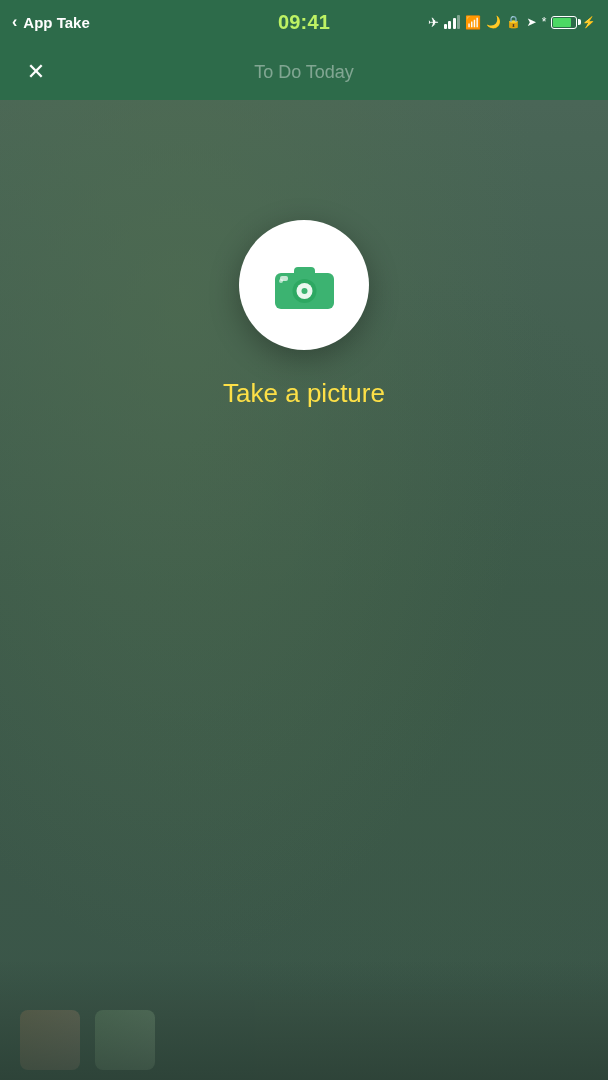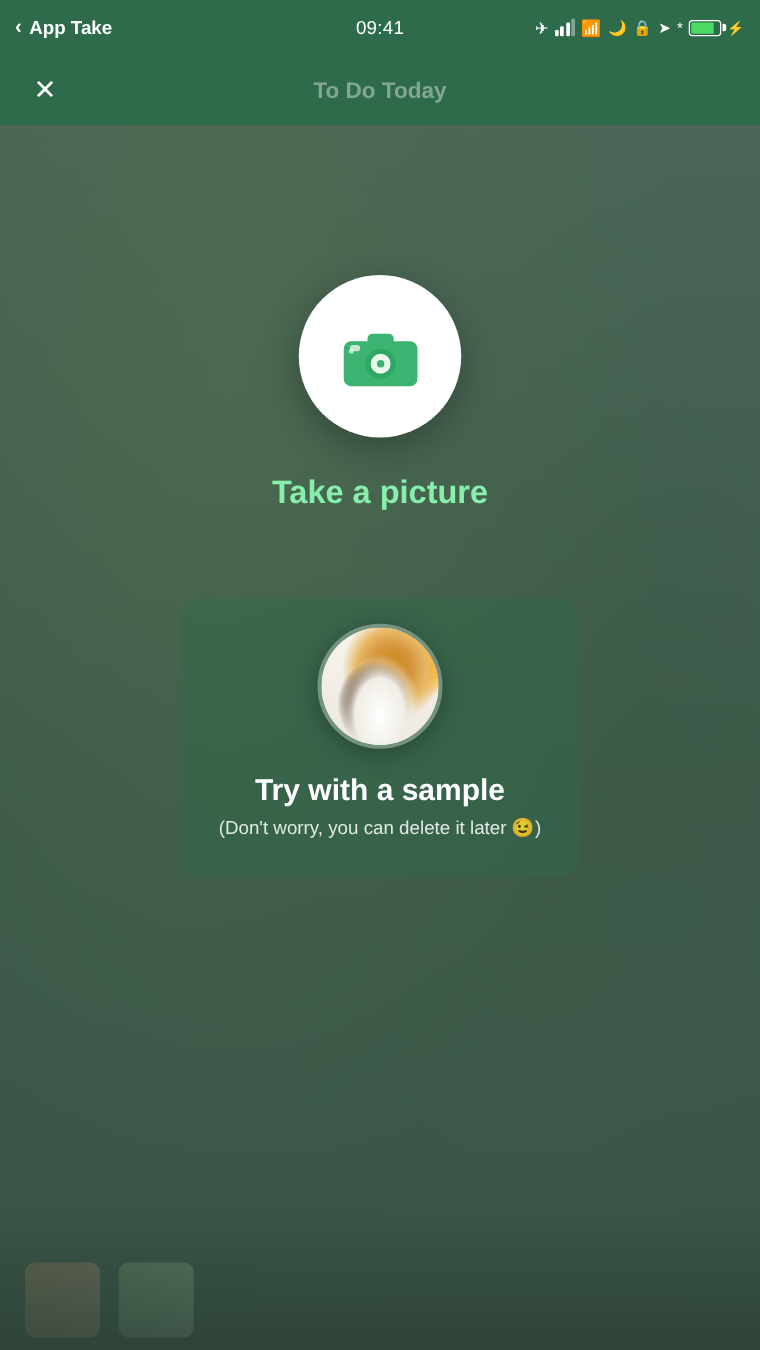--- a/index.html
+++ b/index.html
@@ -33,23 +33,23 @@
       gap: 6px;
       color: white;
       font-size: 15px;
       font-weight: 600;
     }
 
     .status-center {
       position: absolute;
       left: 50%;
       transform: translateX(-50%);
-      color: #ffffff;
-      font-size: 15px;
-      font-weight: 400;
+      color: #bef264;
+      font-size: 20px;
+      font-weight: 700;
       letter-spacing: 0.2px;
     }
 
     .status-right {
       display: flex;
       align-items: center;
       gap: 5px;
       color: white;
     }
 
@@ -110,21 +110,21 @@
       font-weight: 300;
       line-height: 1;
     }
 
     .header-title {
       position: absolute;
       left: 50%;
       transform: translateX(-50%);
       color: white;
       font-size: 18px;
-      font-weight: 700;
+      font-weight: 400;
       opacity: 0.4;
     }
 
     
     .main-content {
       width: 100%;
       height: calc(1080px - 44px - 56px);
       position: relative;
       background: #4a6a58;
       display: flex;
@@ -166,23 +166,23 @@
       box-shadow: 0 8px 30px rgba(0,0,0,0.3);
       cursor: pointer;
     }
 
     .camera-icon-svg {
       width: 65px;
       height: 52px;
     }
 
     .take-picture-label {
-      color: #86efac;
+      color: #fde047;
       font-size: 26px;
-      font-weight: 700;
+      font-weight: 400;
       margin-top: 28px;
       text-align: center;
     }
 
     .sample-circle {
       width: 100px;
       height: 100px;
       border-radius: 50%;
       overflow: hidden;
       border: 3px solid rgba(255,255,255,0.3);
@@ -346,27 +346,20 @@
         <rect x="22" y="8" width="21" height="10" rx="4" fill="#3cb371"></rect>
 
         <rect x="8" y="17" width="8" height="5" rx="2" fill="white" opacity="0.7"></rect>
 
         <circle cx="9" cy="22" r="2" fill="white" opacity="0.6"></circle>
       </svg>
     </div>
     <span class="take-picture-label">Take a picture</span>
   </div>
 
-  <div class="sample-highlight">
-    <div class="sample-circle">
-      <div class="food-bg"></div>
-    </div>
-    <span class="sample-label">Try with a sample</span>
-    <span class="sample-sublabel">(Don't worry, you can delete it later 😉)</span>
-  </div>
 
   <div class="bottom-fade"></div>
 
   <div class="bottom-content-hint">
     <div class="bottom-thumb"></div>
     <div class="bottom-thumb" style="background: linear-gradient(135deg, #6B8E6B 0%, #8BA88B 100%);"></div>
   </div>
 </div>
 
 </body></html>

